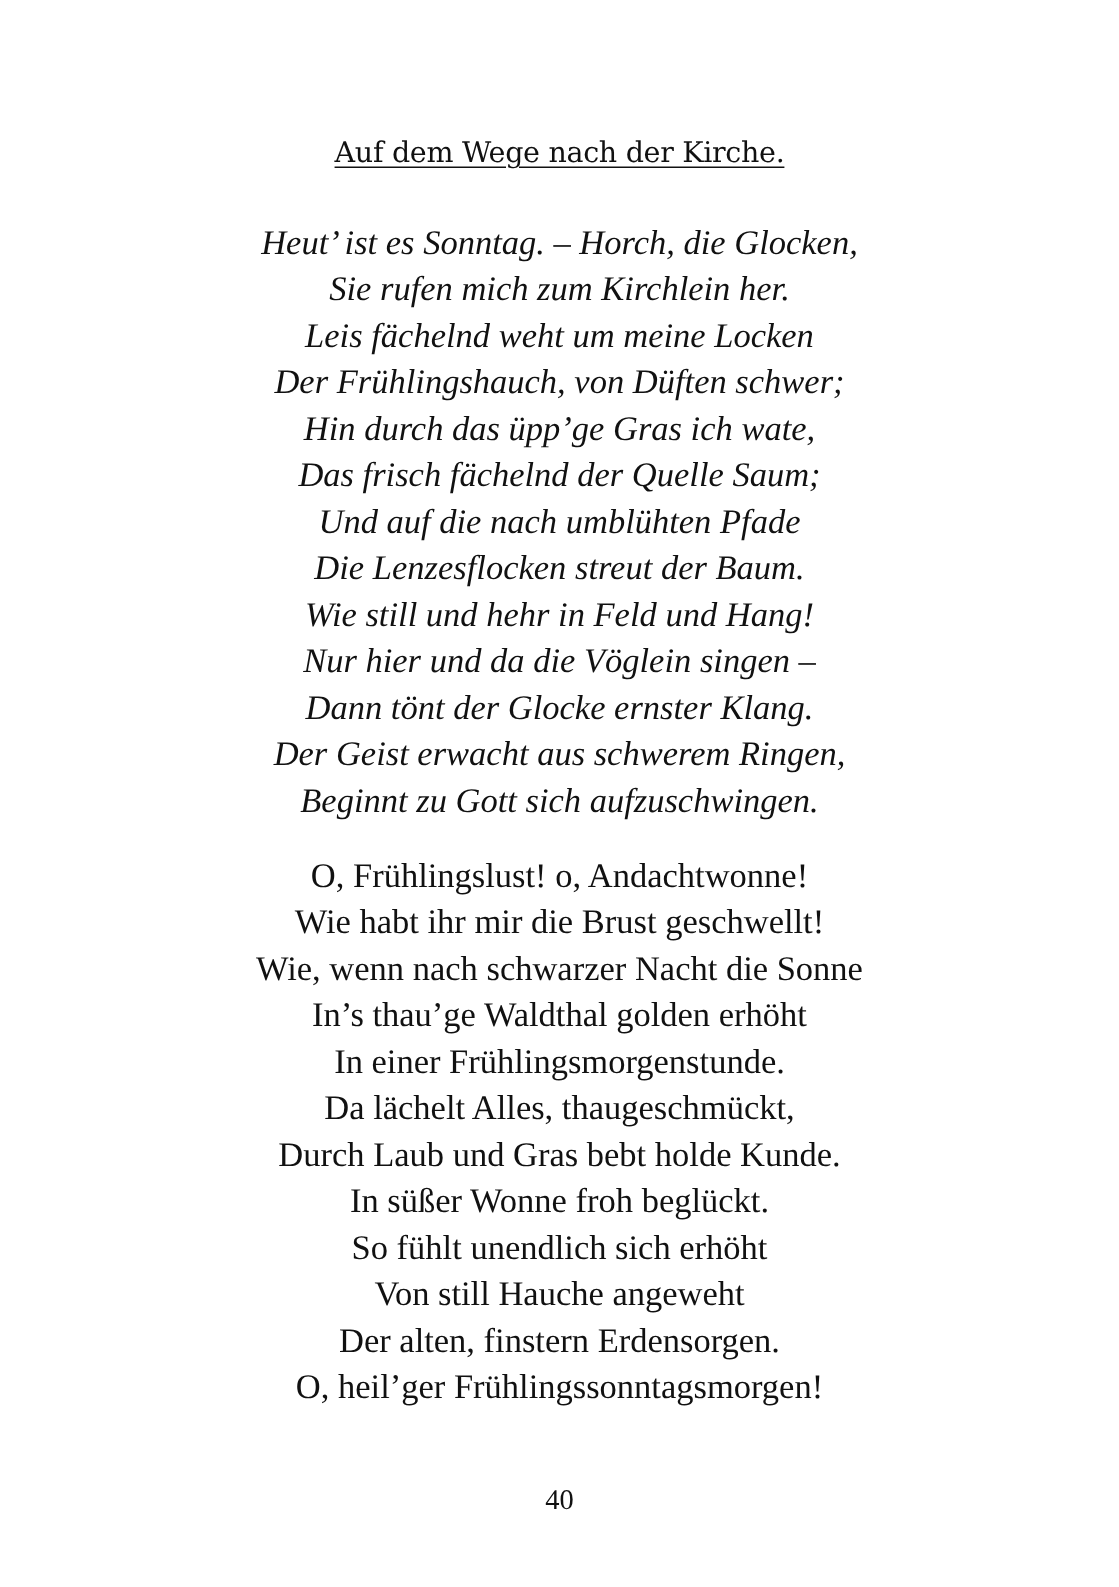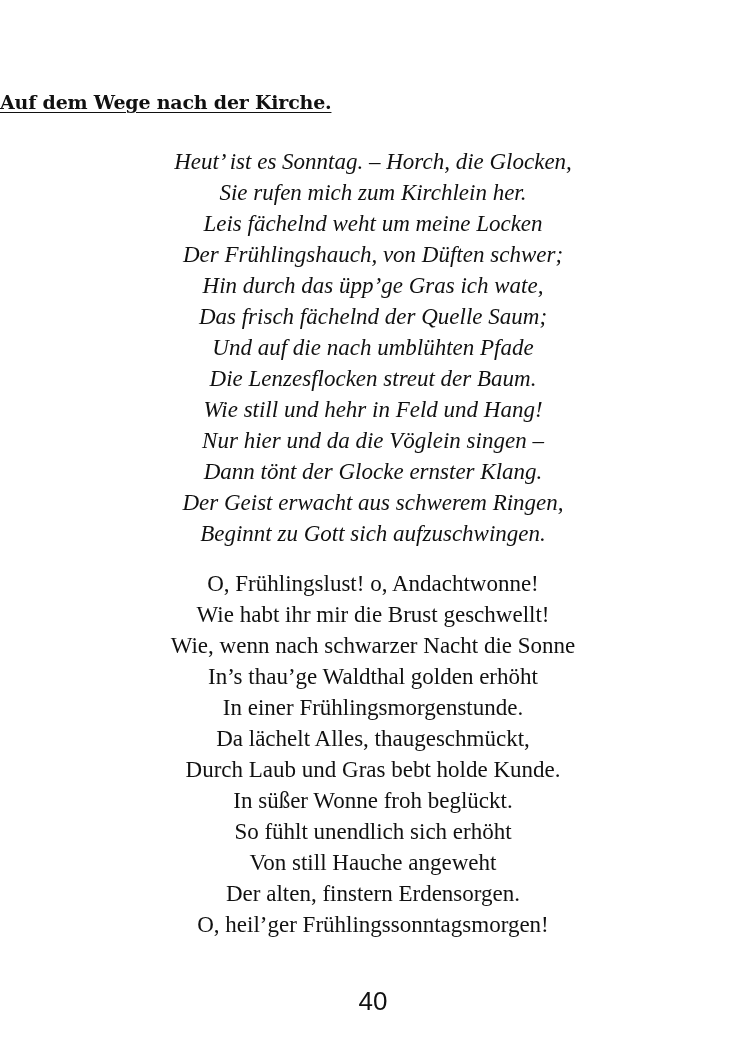--- a/index.html
+++ b/index.html
@@ -20,22 +20,23 @@
       left: 0;
       top: 0;
       width: 746px;
       height: 1058px;
     }
     .title {
       position: absolute;
       top: 88px;
       left: 0;
       width: 746px;
+      text-align: center;
       font-family: "DejaVu Serif", serif;
-      font-weight: bold;
+      font-weight: normal;
       font-size: 19px;
       letter-spacing: -0.2px;
       line-height: 28px;
       text-decoration: underline;
       text-underline-offset: 3px;
       text-decoration-thickness: 1px;
     }
     .stanza {
       position: absolute;
       left: 0;
@@ -51,22 +52,22 @@
       line-height: 31px;
       height: 31px;
       white-space: nowrap;
     }
     .page-number {
       position: absolute;
       top: 986px;
       left: 0;
       width: 746px;
       text-align: center;
-      font-family: Liberation Sans, sans-serif;
-      font-size: 26px;
+      font-family: Liberation Serif, serif;
+      font-size: 19px;
       line-height: 30px;
     }
   </style>
 </head>
 <body>
 
 <div class="page">
 
   <div class="title">Auf dem Wege nach der Kirche.</div>
 

